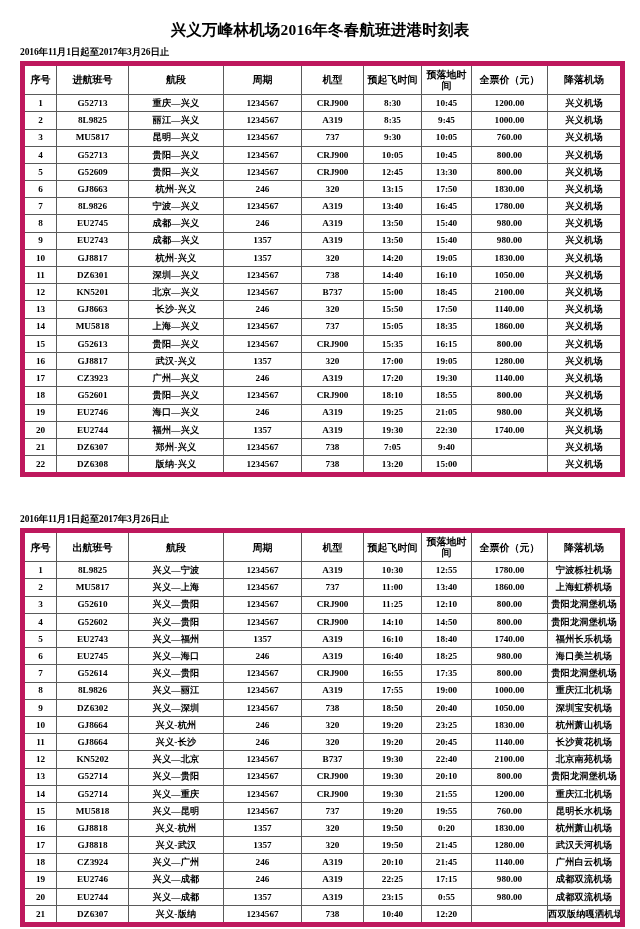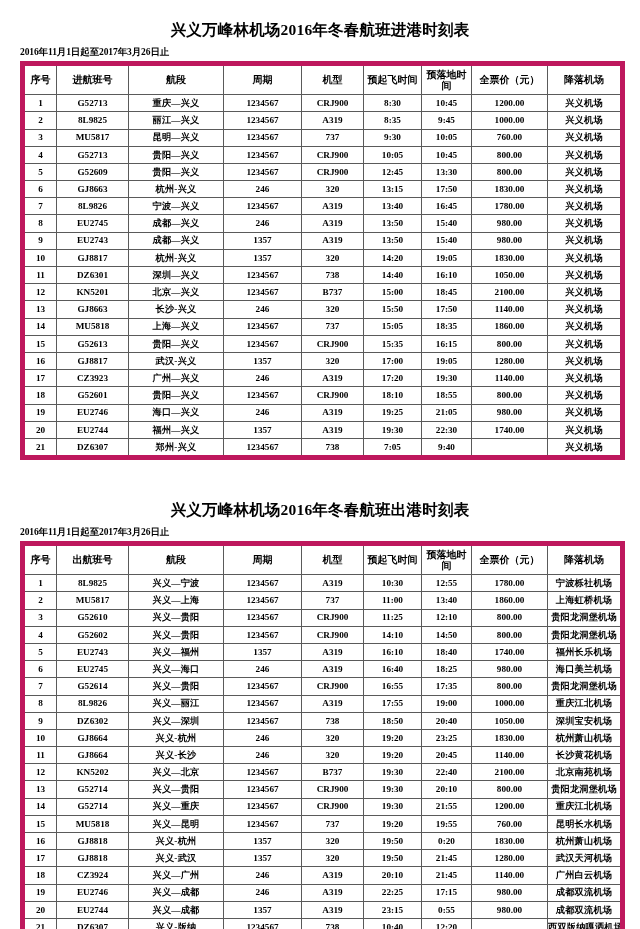--- a/index.html
+++ b/index.html
@@ -359,28 +359,38 @@
             <td class="cell-num">21</td>
             <td class="cell-num">DZ6307</td>
             <td class="cell-route">郑州-兴义</td>
             <td class="cell-num">1234567</td>
             <td class="cell-num">738</td>
             <td class="cell-num">7:05</td>
             <td class="cell-num">9:40</td>
             <td class="cell-num"></td>
             <td class="cell-airport">兴义机场</td>
           </tr>
+          <tr>
+            <td class="cell-num">22</td>
+            <td class="cell-num">DZ6308</td>
+            <td class="cell-route">版纳-兴义</td>
+            <td class="cell-num">1234567</td>
+            <td class="cell-num">738</td>
+            <td class="cell-num">13:20</td>
+            <td class="cell-num">15:00</td>
+            <td class="cell-num"></td>
+            <td class="cell-airport">兴义机场</td>
+          </tr>
         </tbody>
     </table>
   </div>
 
   <div class="section-gap"></div>
 
   <div class="section">
-    <div class="sched-title">兴义万峰林机场2016年冬春航班出港时刻表</div>
     <div class="validity-row">
       <div class="validity">2016年11月1日起至2017年3月26日止</div>
     </div>
     <table class="sched">
       <colgroup>
         <col class="c-idx">
           <col class="c-flight">
           <col class="c-route">
         <col class="c-cycle">
           <col class="c-model">

